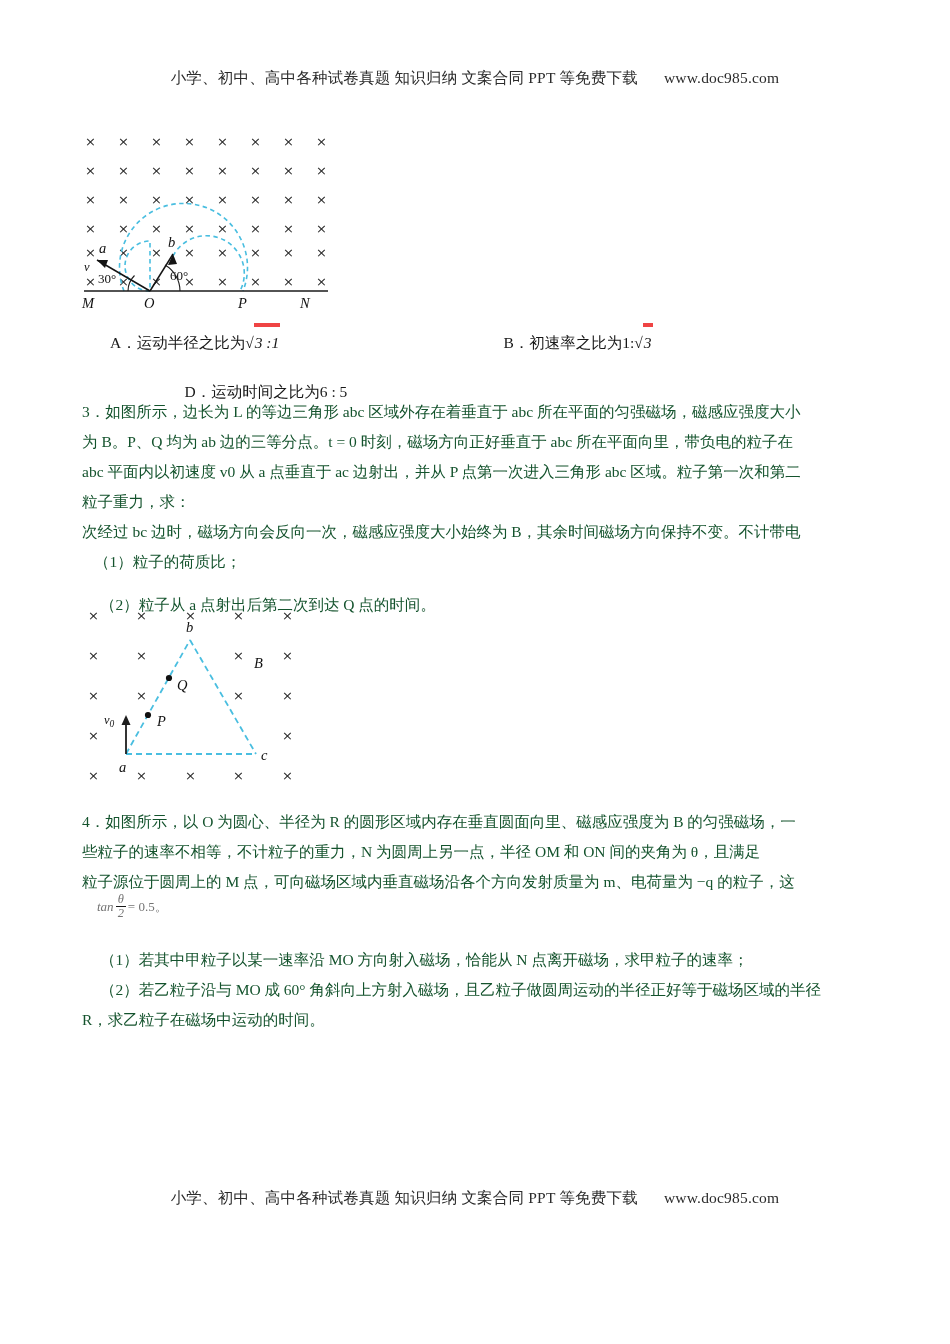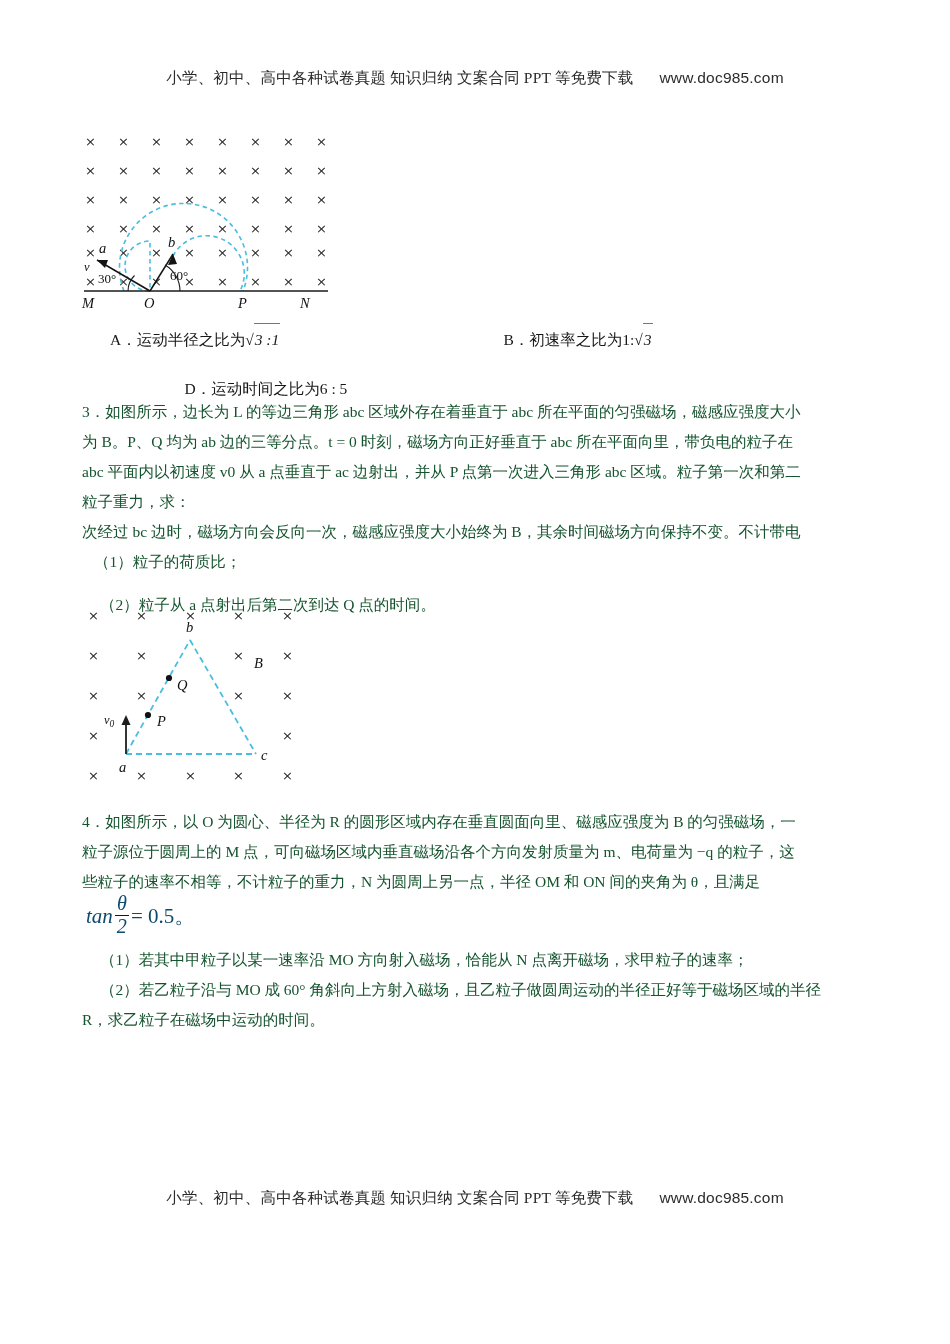--- a/index.html
+++ b/index.html
@@ -26,21 +26,21 @@
     left: 0;
     width: 950px;
     text-align: center;
     font-size: 15.5px;
     color: #2b2b2b;
     letter-spacing: 0.2px;
     white-space: nowrap;
   }
   .banner .cn { font-family: "Liberation Serif", "DejaVu Serif", serif; }
   .banner .url {
-    font-family: Liberation Sans, sans-serif;
+    font-family: Liberation Serif, serif;
     margin-left: 26px;
     margin-top: 36px;
   }
   #header-banner { top: 68px; }
   #footer-banner { top: 1188px; }
 
   
   .para {
     position: absolute;
     font-size: 15.5px;
@@ -66,21 +66,21 @@
   .opt-a { width: 312px; }
 
   
   .rad {
     display: inline-block;
     position: relative;
     font-style: normal;
   }
   .rad > .bar {
     display: inline-block;
-    border-top: 1px solid #ef4444;
+    border-top: 4px solid #ef4444;
     padding: 0 1px;
     margin-left: 0px;
     font-style: italic;
   }
 
   
   .frac {
     display: inline-block;
     vertical-align: -0.48em;
     text-align: center;
@@ -90,22 +90,23 @@
   }
   .frac .num { display: block; font-size: 0.96em; padding: 0 2px; }
   .frac .den {
     display: block;
     border-top: 1px solid #171717;
     font-size: 0.96em;
     padding: 0 2px;
   }
   .formula {
     position: absolute;
-    font-size: 21px;
-    color: #0c4a6e;
+    font-size: 13px;
+    color: #737373;
+    margin-left: 11px;
   }
 
   
   .figure { position: absolute; }
   svg { display: block; overflow: visible; }
   .xmark {
     font-family: "DejaVu Sans", sans-serif;
     font-size: 13px;
     fill: #2a2a2a;
   }
@@ -295,22 +296,22 @@
       <text class="lbl" x="183" y="158">c</text>
       <text class="lbl" x="79" y="124">P</text>
       <text class="lbl" x="99" y="88">Q</text>
       <text class="lbl" x="176" y="66">B</text>
       <text class="lbl-sm" x="26" y="122"><tspan>v</tspan><tspan dy="3" font-size="9.5">0</tspan></text>
     </svg>
   </div>
 
   <div class="para" style="left:82px; top:807px; width:782px;">
     <div><span class="qnum">4</span><span>．如图所示，以 O 为圆心、半径为 R 的圆形区域内存在垂直圆面向里、磁感应强度为 B 的匀强磁场，一</span></div>
+    <div>些粒子的速率不相等，不计粒子的重力，N 为圆周上另一点，半径 OM 和 ON 间的夹角为 θ，且满足</div>
     <div>粒子源位于圆周上的 M 点，可向磁场区域内垂直磁场沿各个方向发射质量为 m、电荷量为 −q 的粒子，这</div>
-    <div>些粒子的速率不相等，不计粒子的重力，N 为圆周上另一点，半径 OM 和 ON 间的夹角为 θ，且满足</div>
   </div>
 
   <div class="formula" style="left:86px; top:893px;">
     <span class="it">tan</span><span class="frac"><span class="num">θ</span><span class="den">2</span></span><span>= 0.5</span><span>。</span>
   </div>
 
   <div class="para" style="left:100px; top:945px; width:782px;">（1）若其中甲粒子以某一速率沿 MO 方向射入磁场，恰能从 N 点离开磁场，求甲粒子的速率；</div>
   <div class="para" style="left:100px; top:975px; width:782px;">（2）若乙粒子沿与 MO 成 60° 角斜向上方射入磁场，且乙粒子做圆周运动的半径正好等于磁场区域的半径</div>
   <div class="para" style="left:82px; top:1005px; width:782px;">R，求乙粒子在磁场中运动的时间。</div>
 

